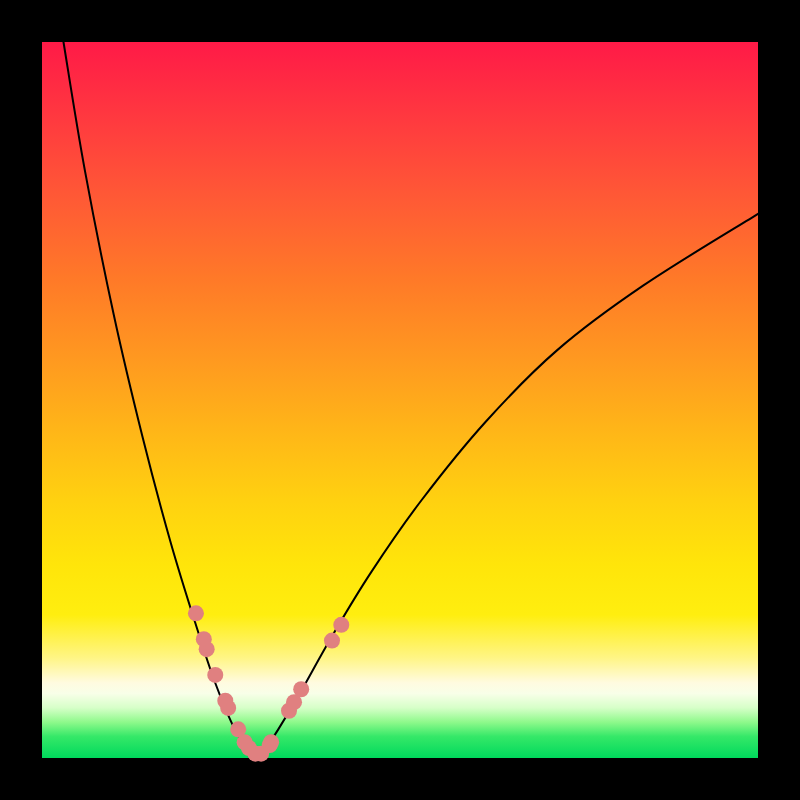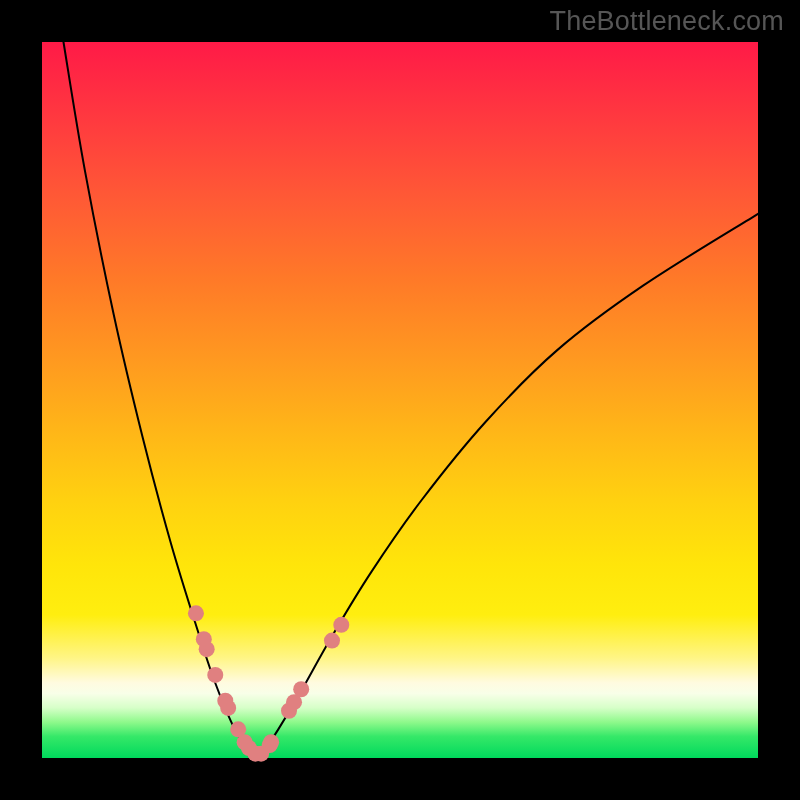--- a/index.html
+++ b/index.html
@@ -69,21 +69,20 @@
   }
   .dot {
     fill: #e08080;
     stroke: none;
   }
 </style>
 </head>
 <body>
 
 <div class="frame">
-  <div class="watermark">TheBottleneck.com</div>
   <div class="plot-area">
     <svg class="curves" viewBox="0 0 716 716">
       <path class="curve" id="curve-left" d="M 21.48 0 C 25.3464 23.1984, 33.9384 79.90559999999999, 42.96 128.88 C 51.9816 177.8544, 61.28960000000001 224.3944, 71.60000000000001 272.08 C 81.91040000000001 319.7656, 89.92960000000001 352.5584, 100.24000000000001 393.8 C 110.55040000000001 435.0416, 118.5696 465.1136000000001, 128.88 501.20000000000005 C 139.19039999999998 537.2864000000001, 149.7872 569.7927999999999, 157.52 594.28 C 165.2528 618.7672, 166.6848 623.0632, 171.84 637.24 C 176.9952 651.4168, 181.6492 662.7296, 186.16 673.04 C 190.67079999999999 683.3503999999999, 193.0336 688.076, 196.9 694.52 C 200.7664 700.9639999999999, 204.41799999999998 704.9736, 207.64 708.84 C 210.862 712.7064, 213.51119999999997 714.7112, 214.79999999999998 716"></path>
       <path class="curve" id="curve-right" d="M 214.79999999999998 716 C 216.0888 714.7112, 218.0936 713.9952000000001, 221.96 708.84 C 225.8264 703.6848, 229.836 697.6704, 236.28 687.36 C 242.724 677.0496, 248.094 668.3144, 257.76 651.56 C 267.426 634.8055999999999, 277.09200000000004 616.1895999999999, 289.98 594.28 C 302.868 572.3704, 313.25 554.3272000000001, 329.36 529.84 C 345.47 505.35280000000006, 358.85920000000004 485.3048, 379.48 458.24 C 400.1008 431.1752, 419.43280000000004 406.5448, 443.92 379.48 C 468.4072 352.4152, 487.1664 332.3672, 515.52 307.88000000000005 C 543.8736 283.3928000000001, 565.3535999999999 267.92719999999997, 601.4399999999999 243.44 C 637.5264 218.9528, 695.3792 184.72800000000004, 716 171.84000000000003"></path>
       <g id="points-group">
           <circle cx="153.94" cy="571.368" r="8" class="dot" fill="#e08080"></circle>
           <circle cx="161.816" cy="597.144" r="8" class="dot" fill="#e08080"></circle>
           <circle cx="164.68" cy="607.168" r="8" class="dot" fill="#e08080"></circle>
           <circle cx="173.272" cy="632.944" r="8" class="dot" fill="#e08080"></circle>
           <circle cx="183.296" cy="658.72" r="8" class="dot" fill="#e08080"></circle>

